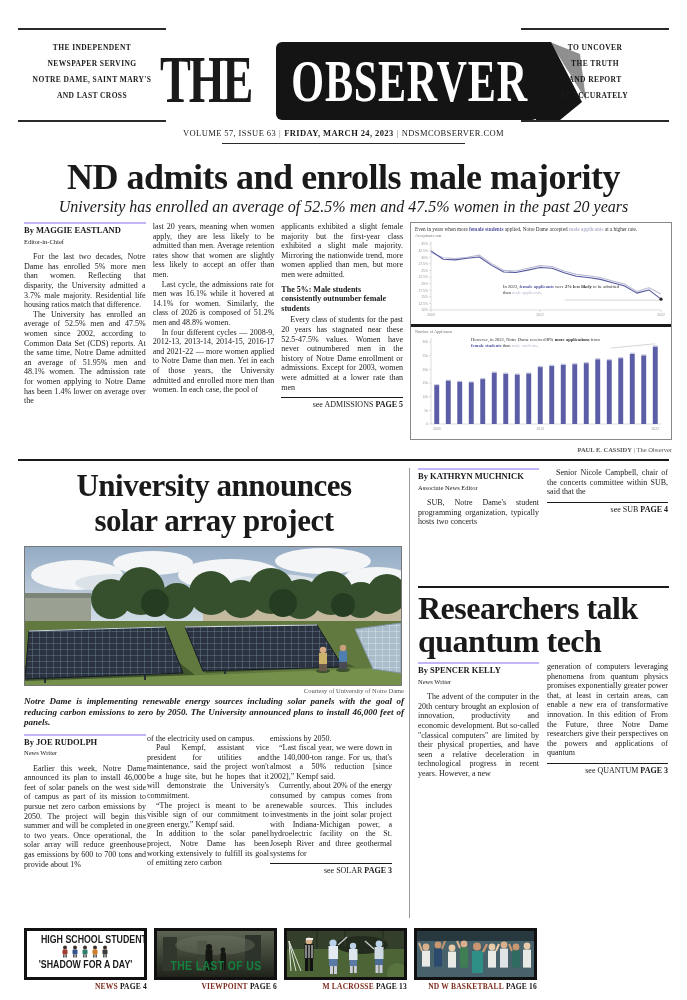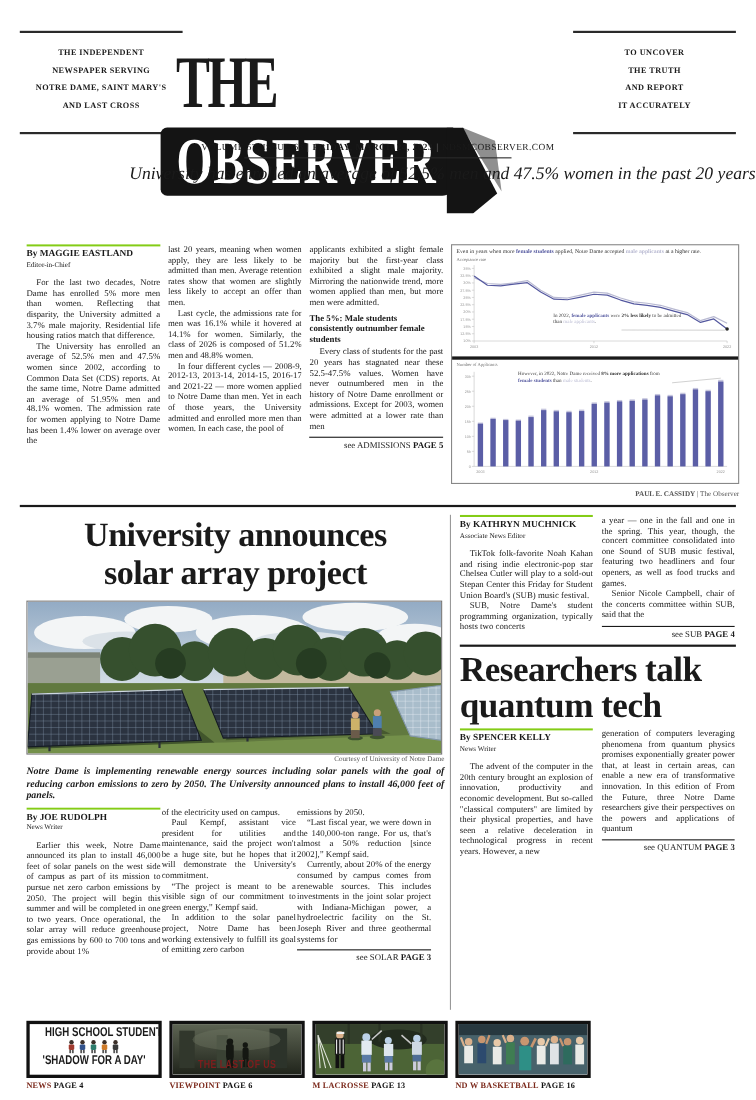--- a/index.html
+++ b/index.html
@@ -6,41 +6,41 @@
   html,body { background:#fff; }
   body { width:687px; height:1000px; font-family:"Liberation Serif","DejaVu Serif",serif; color:#1a1a1a; }
   .page { position:relative; width:687px; height:1000px; overflow:hidden; background:#fff; }
 
   
   .masthead { position:absolute; top:0; left:0; width:687px; height:150px; }
   .mh-rule { position:absolute; height:1.5px; background:#2a2a2a; }
   .mh-motto { position:absolute; top:40px; width:148px; font-size:7.5px; font-weight:bold; letter-spacing:.4px;
               text-align:center; white-space:pre-line; line-height:16px; }
   .mh-motto.left { left:18px; } .mh-motto.right { right:18px; }
-  .logo-wrap { position:absolute; left:160px; top:36px; width:420px; height:84px; display:flex; align-items:flex-start;flex-direction:column; }
+  .logo-wrap { position:absolute; left:160px; top:36px; width:420px; height:84px; display:flex; align-items:flex-end; }
   .logo-the { font-size:66px; font-weight:bold; letter-spacing:-3px; display:inline-block;
               transform:scale(.70,1.02); transform-origin:left center; line-height:80px; }
   .logo-box { width:266px; height:78px; background:#141414; border-radius:6px 0 10px 6px; position:relative;
               display:flex; align-items:center; justify-content:center; margin-left:-14px; }
   .logo-box .obs { color:#fff; font-size:54px; font-weight:bold; letter-spacing:1px; display:inline-block;
                    transform:scale(.78,1.1); white-space:nowrap; }
   .logo-curl { position:absolute; right:-46px; top:0; }
   .issue-line { position:absolute; top:128px; left:0; width:687px; text-align:center; font-size:8.5px;
                 letter-spacing:.4px; }
   .issue-line b { font-weight:bold; }
   .issue-line .sep { color:#777; margin:0 3px; }
   .issue-under { position:absolute; top:143px; left:222px; width:243px; height:1px; background:#2a2a2a; }
 
   
   .lead { position:absolute; top:150px; left:0; width:687px; height:310px; }
   .lead-headline { text-align:center; font-size:36px; font-weight:bold; letter-spacing:-.5px; padding-top:6px; }
-  .lead-subhead { text-align:right; font-size:16px; font-style:italic; margin-top:0; }
+  .lead-subhead { text-align:center; font-size:16px; font-style:italic; margin-top:0; }
   .lead-row { position:absolute; top:72px; left:24px; width:648px; height:238px; display:flex; gap:7px; }
   .ncol { width:124px; height:100%; overflow:hidden; font-size:8px; line-height:9.6px; text-align:justify; }
-  .byline { border-top:2px solid #84cc16; padding-top:2px; margin-bottom:6px; }
+  .byline { border-top:2px solid #c4b5fd; padding-top:2px; margin-bottom:6px; }
   .byline .b-author { font-size:8.5px; font-weight:bold; display:block; }
   .byline .b-role { font-size:6.5px; display:block; margin-top:1px; }
   .graf { margin:0; text-indent:9px; }
   .graf.cont { text-indent:0; }
   .graf.subhed { font-weight:bold; text-indent:0; margin:5px 0 2px; text-align:left; }
   .jump { border-top:1px solid #1a1a1a; margin-top:5px; padding-top:2px; text-align:right; font-size:8px; }
   .jump b { font-weight:bold; }
 
   
   .chart-panel { width:262px; height:218px; border:1px solid #888; background:#fff; padding:3px 4px; position:relative; }
@@ -69,30 +69,30 @@
   .sub-headline { text-align:center; font-size:29px; line-height:34px; letter-spacing:-.5px; padding-top:2px; }
   .mini-cols { display:flex; gap:8px; margin-top:4px; height:112px; }
   .mini-cols .ncol { width:121px; }
   .right-divider { height:2px; background:#1a1a1a; margin:6px 0 4px; }
   .quant-headline { text-align:left; font-size:32px; line-height:33px; font-weight:bold; letter-spacing:-.5px; }
 
   
   .teasers { position:absolute; top:928px; left:24px; width:645px; height:70px; display:flex; gap:7px; }
   .teaser { width:123px; }
   .tz-box { width:123px; height:52px; border:3px solid #111; background:#fff; position:relative; overflow:hidden; }
-  .tz-label { font-size:7.5px; margin-top:2px; letter-spacing:.2px; }
+  .tz-label { text-align:right; font-size:7.5px; margin-top:2px; letter-spacing:.2px; }
   .tz-sec { color:#7c2a1c; font-weight:bold; }
   .tz-label b { color:#111; }
   .tz-cond { font-family:"Liberation Sans","DejaVu Sans",sans-serif; font-weight:900; display:inline-block;
              transform:scale(.8,1.05); transform-origin:center; white-space:nowrap; }
   .tz-shadow { text-align:center; padding-top:2px; }
   .tz-shadow .l1 { font-size:11px; line-height:12px; }
   .tz-shadow .l2 { font-size:11px; line-height:12px; }
   .tz-fuel { position:absolute; left:4px; top:6px; font-size:13px; line-height:14px; text-align:left; }
-  .tz-lou-text { position:absolute; left:0; right:0; bottom:3px; text-align:center; color:#7f1d1d; font-size:10px;
+  .tz-lou-text { position:absolute; left:0; right:0; bottom:3px; text-align:center; color:#15803d; font-size:13px;
                  letter-spacing:.5px; }
   svg { display:block; }
 </style>
 </head>
 <body>
 
 <div class="page">
 
   <header class="masthead">
     <div class="mh-rule" style="left:18px;top:28px;width:148px"></div>
@@ -121,20 +121,21 @@
 AND REPORT
 IT ACCURATELY</div>
 
     <div class="issue-line">
       <span>VOLUME 57, ISSUE 63</span><span class="sep">|</span><b>FRIDAY, MARCH 24, 2023</b><span class="sep">|</span><span>NDSMCOBSERVER.COM</span>
     </div>
     <div class="issue-under"></div>
   </header>
 
   <section class="lead">
+    <h1 class="lead-headline">ND admits and enrolls male majority</h1>
     <div class="lead-subhead">University has enrolled an average of 52.5% men and 47.5% women in the past 20 years</div>
 
     <div class="lead-row">
       <div class="ncol">
         <div class="byline">
           <span class="b-author">By MAGGIE EASTLAND</span>
           <span class="b-role">Editor-in-Chief</span>
         </div>
         <div>
             <p class="graf">For the last two decades, Notre Dame has enrolled 5% more men than women. Reflecting that disparity, the University admitted a 3.7% male majority. Residential life housing ratios match that difference.</p>
@@ -392,27 +393,25 @@
 
     <div class="rightcol">
       <article>
         <div class="mini-cols">
           <div class="ncol">
             <div class="byline">
               <span class="b-author">By KATHRYN MUCHNICK</span>
               <span class="b-role">Associate News Editor</span>
             </div>
             <div>
-                <p class="graf">TikTok folk-favorite Noah Kahan and rising indie electronic-pop star Chelsea Cutler will play to a sold-out Stepan Center this Friday for Student Union Board's (SUB) music festival.</p>
                 <p class="graf">SUB, Notre Dame's student programming organization, typically hosts two concerts</p>
               </div>
           </div>
           <div class="ncol">
             <div>
-                <p class="graf cont">a year — one in the fall and one in the spring. This year, though, the concert committee consolidated into one Sound of SUB music festival, featuring two headliners and four openers, as well as food trucks and games.</p>
                 <p class="graf">Senior Nicole Campbell, chair of the concerts committee within SUB, said that the</p>
               </div>
             <div class="jump"><span>see</span> <span>SUB</span> <b>PAGE 4</b></div>
           </div>
         </div>
       </article>
 
       <div class="right-divider"></div>
 
       <article>

